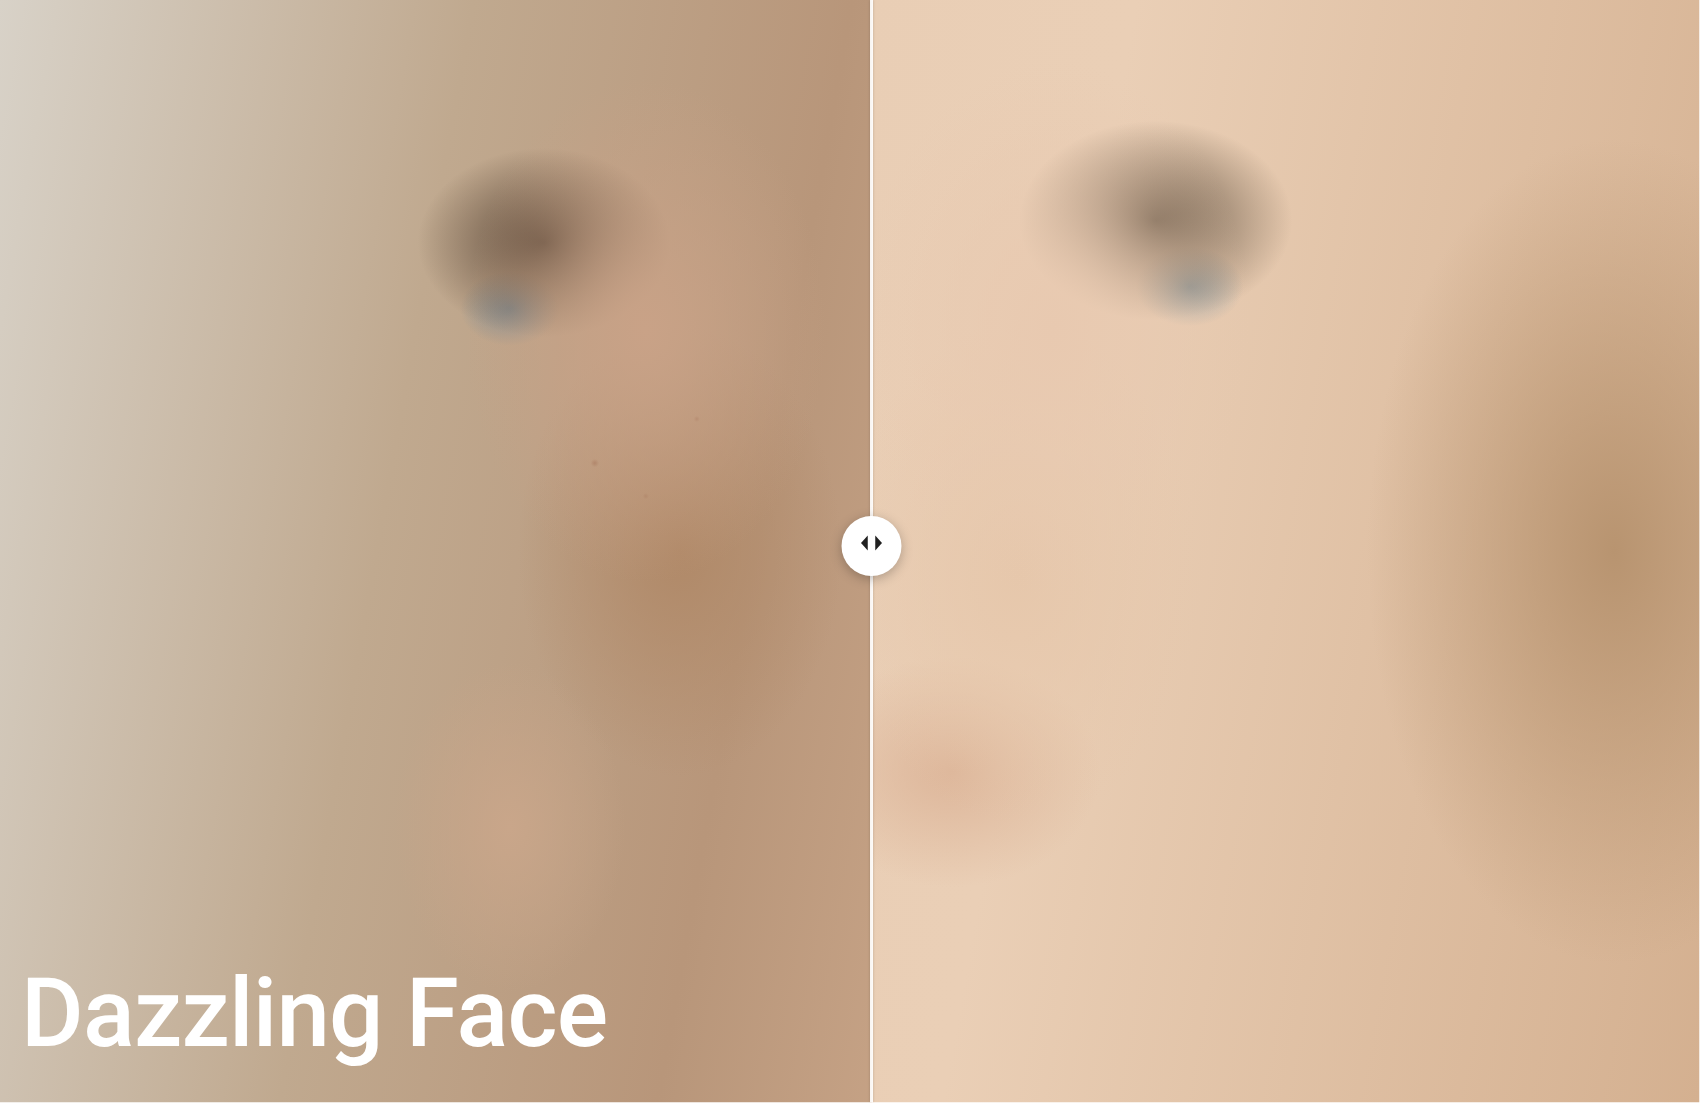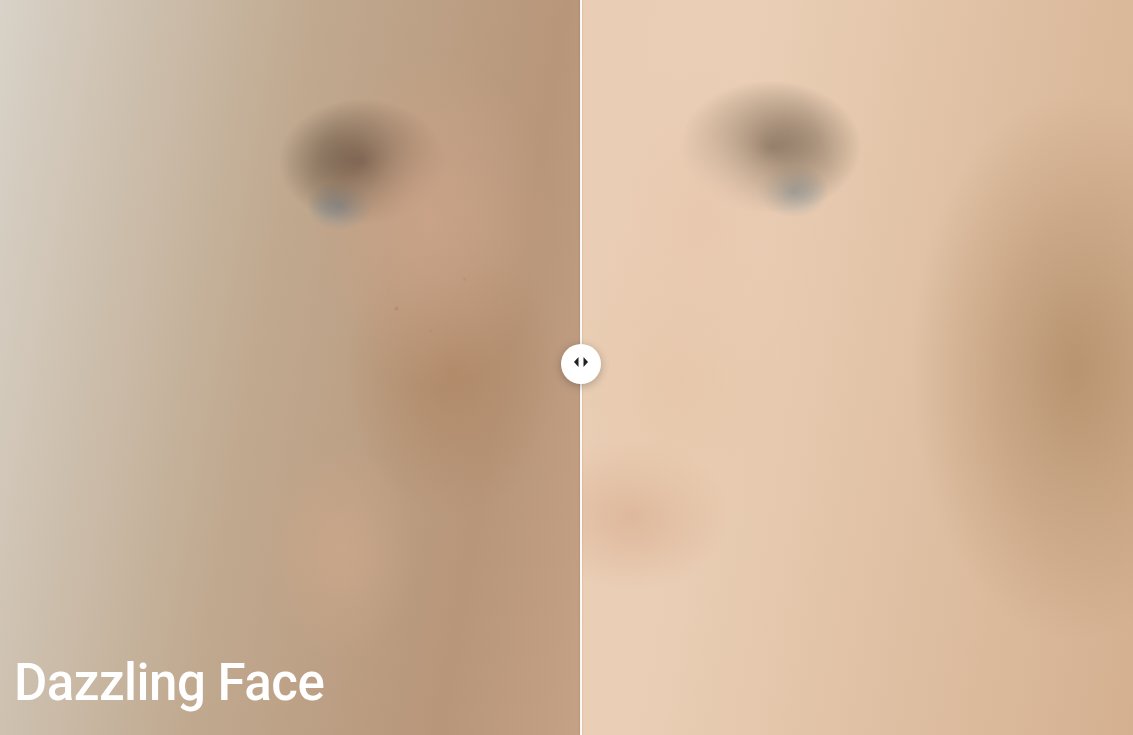--- a/index.html
+++ b/index.html
@@ -82,21 +82,21 @@
       height: 14px;
     }
     .text-overlay {
       position: absolute;
       left: 14px;
       bottom: 18px;
       color: #ffffff;
       max-width: 640px;
     }
     .title {
-      font-size: 51px;
+      font-size: 64px;
       font-weight: 500;
       line-height: 1.1;
       margin-bottom: 6px;
       letter-spacing: -0.5px;
     }
     .subtitle {
       font-size: 15.5px;
       font-weight: 400;
       line-height: 1.45;
       opacity: 0.97;

